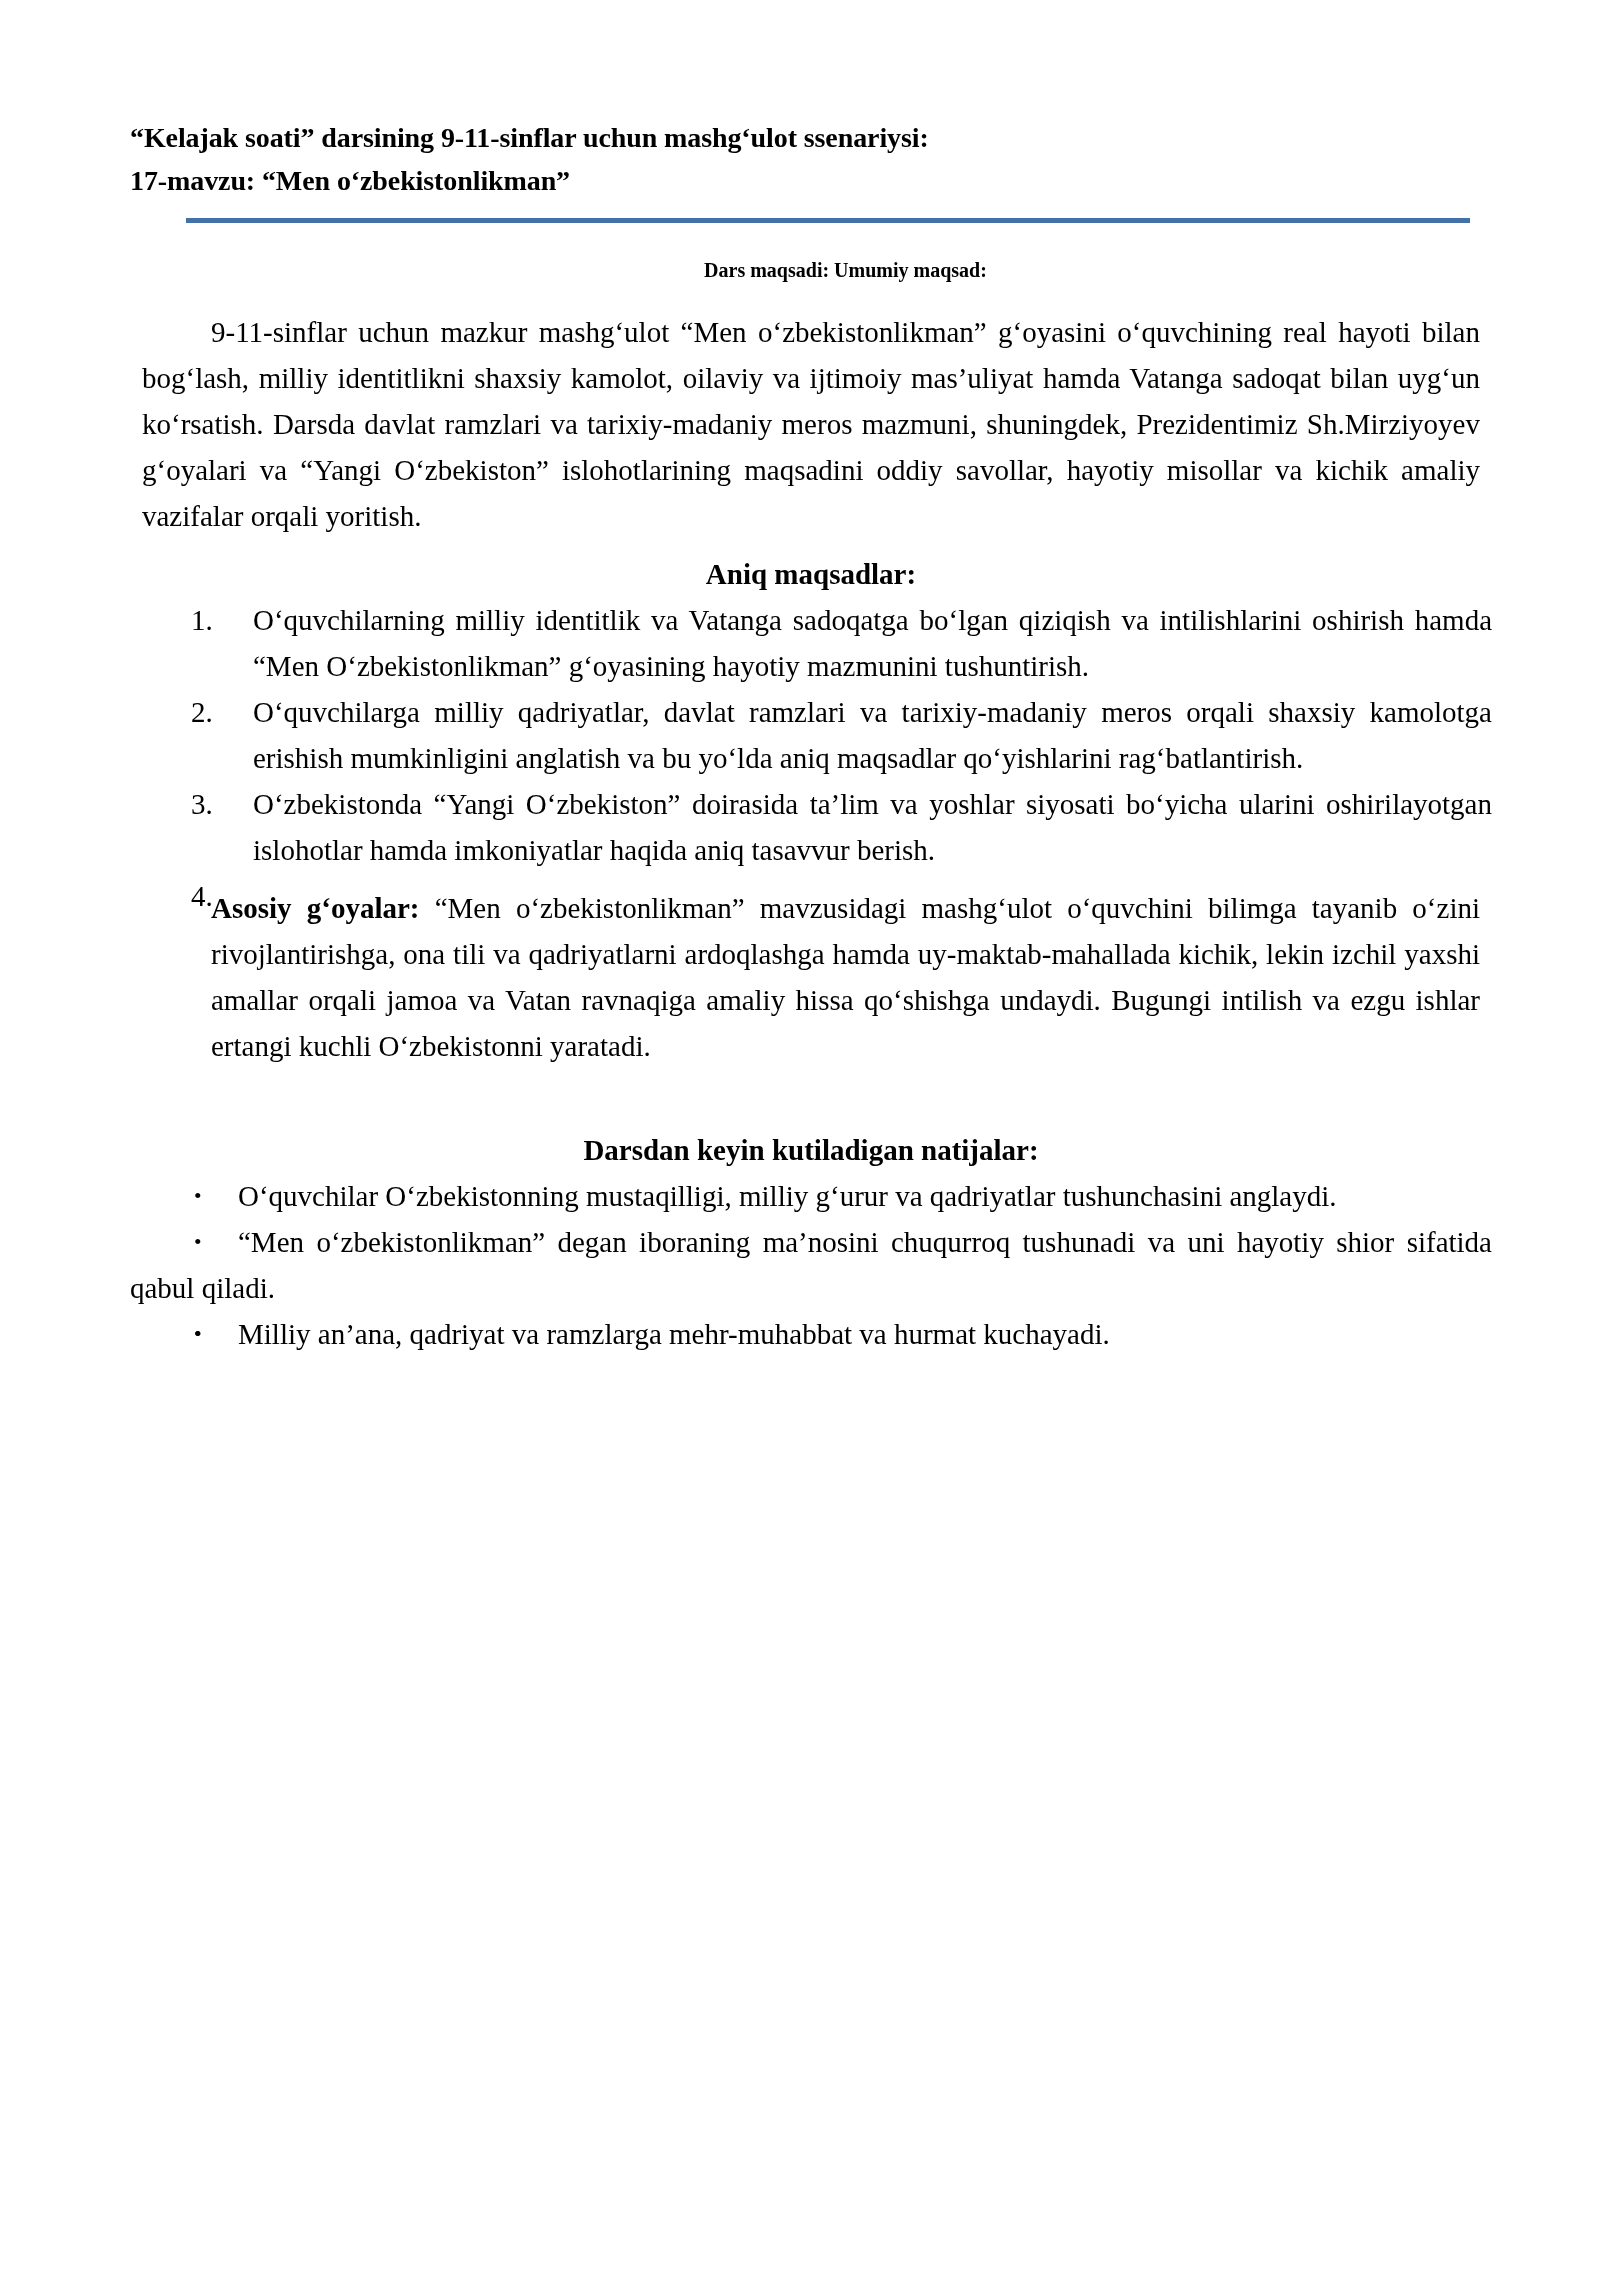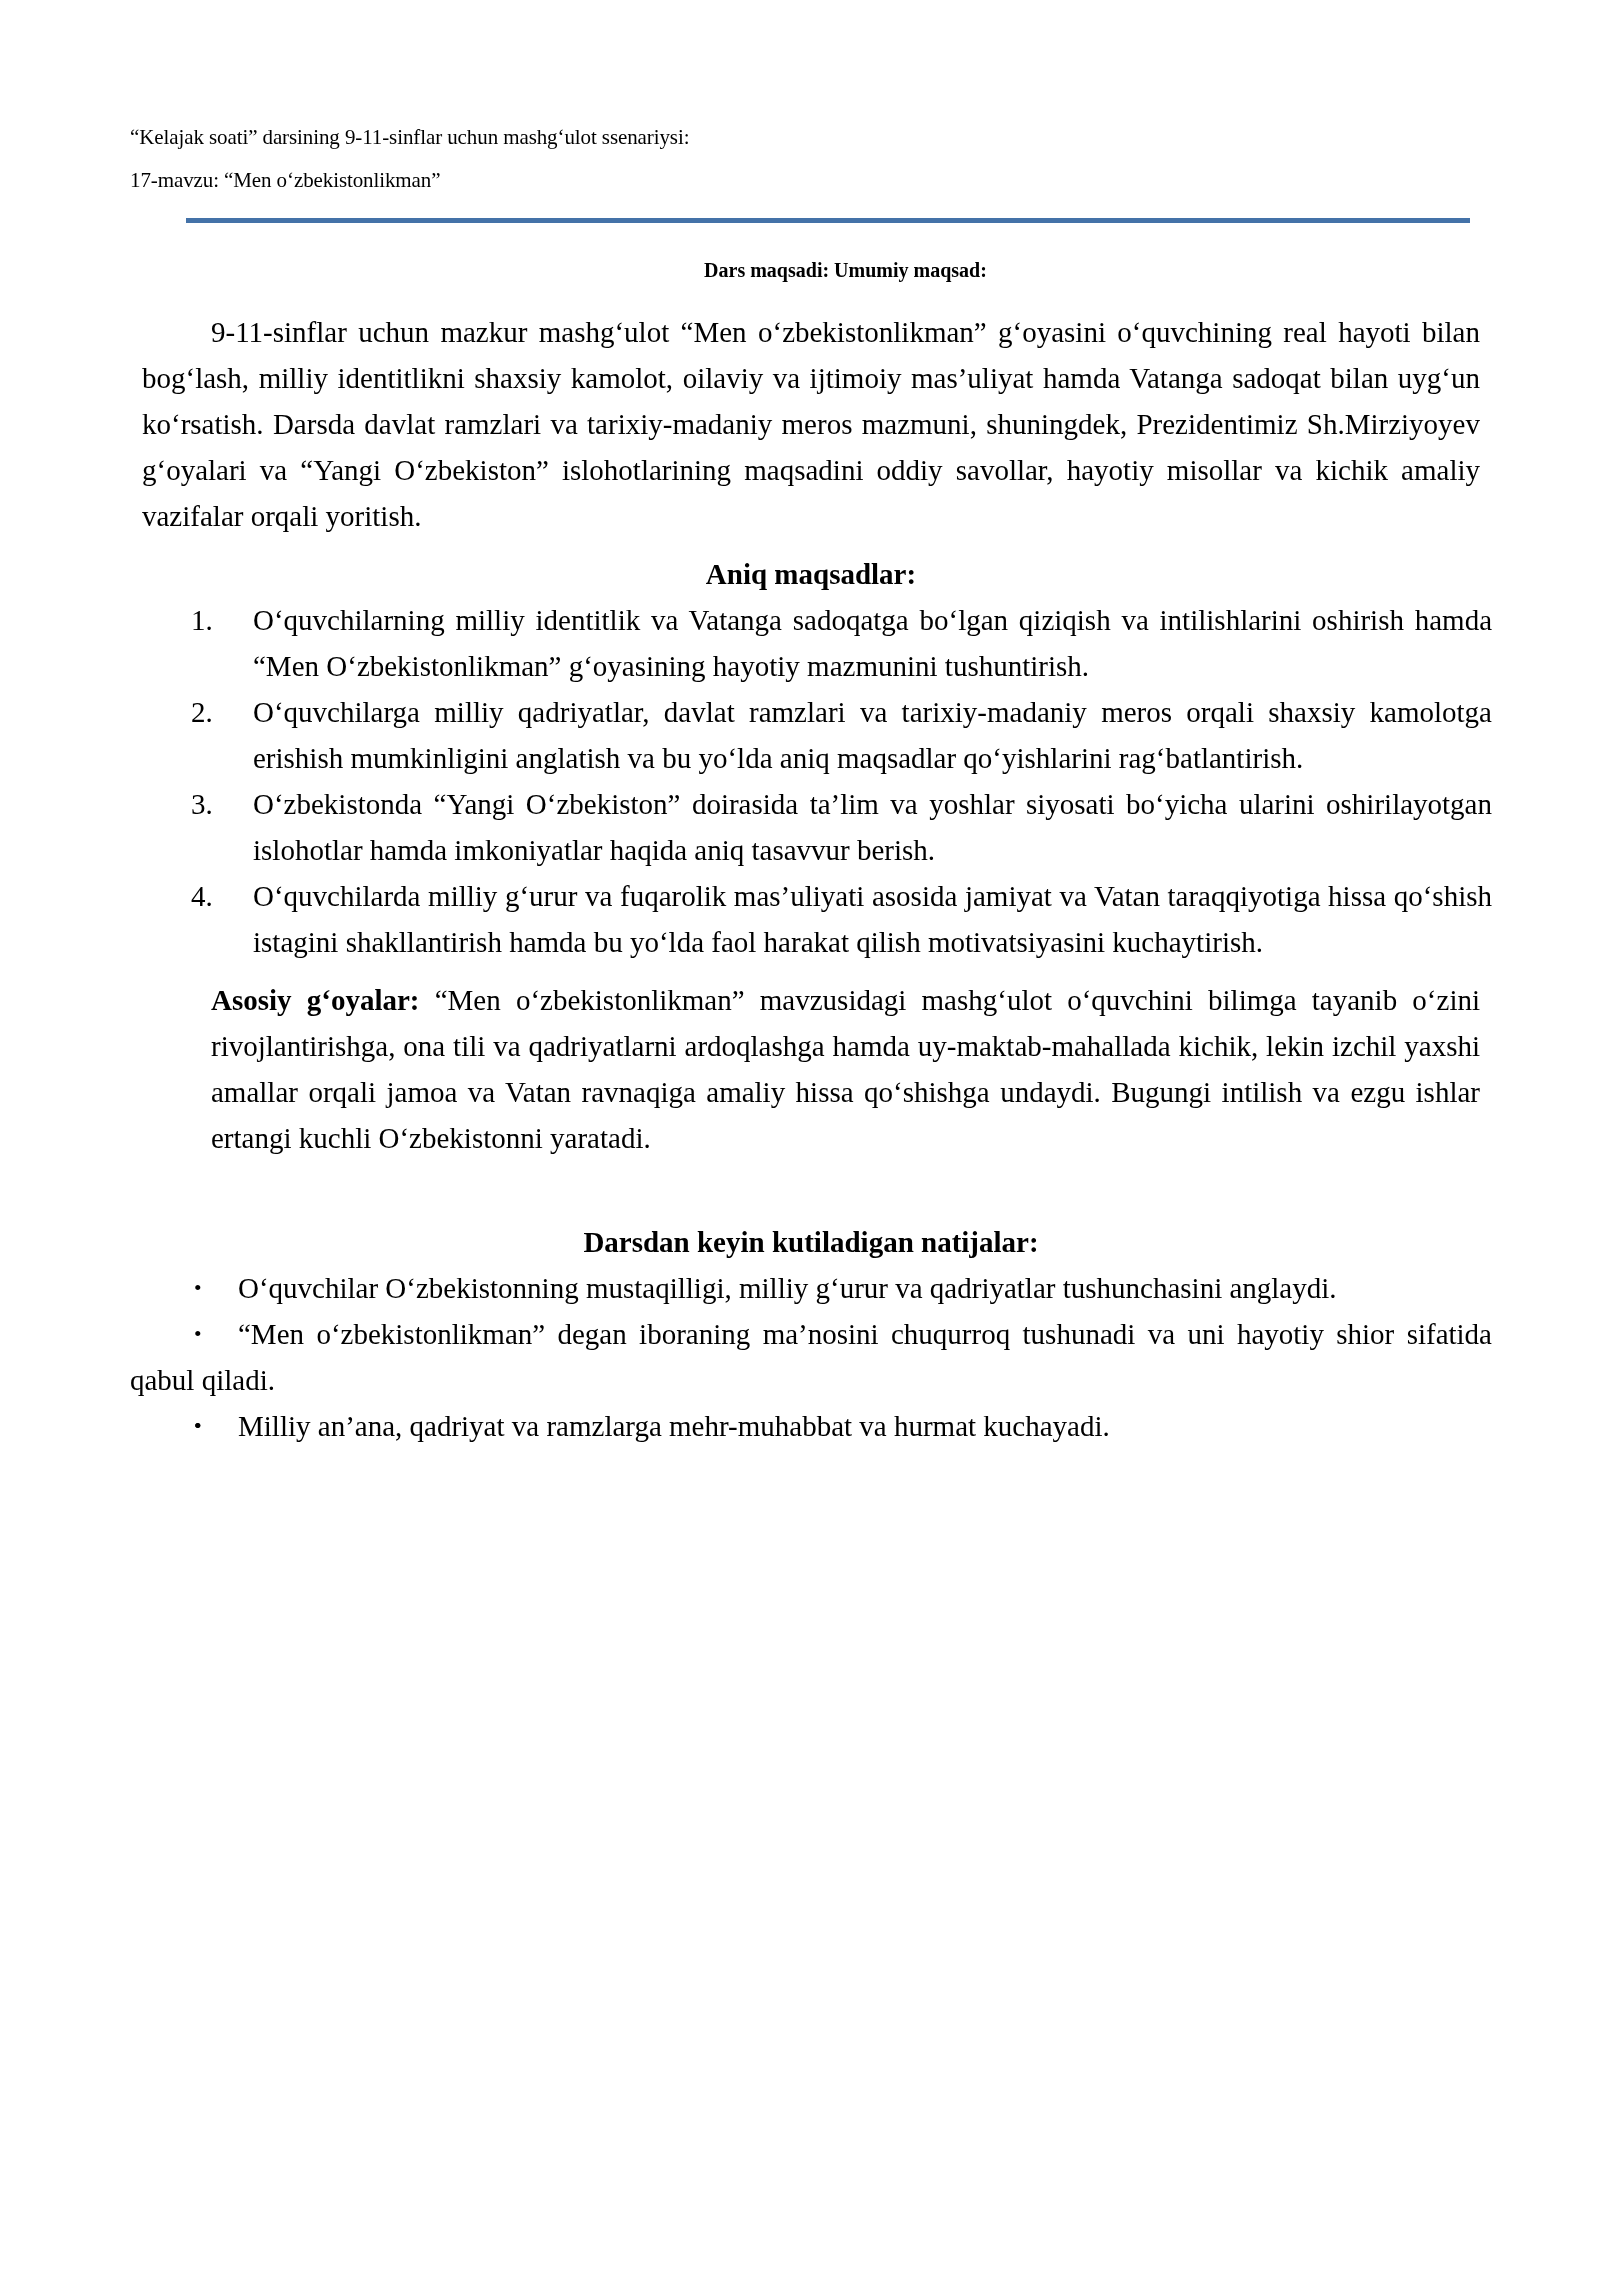--- a/index.html
+++ b/index.html
@@ -20,22 +20,22 @@
     overflow: hidden;
   }
   .content {
     position: absolute;
     left: 130px;
     top: 116px;
     width: 1362px;
   }
   
   .doc-title {
-    font-weight: normal;
-    font-size: 21px;
+    font-weight: bold;
+    font-size: 28px;
     line-height: 43px;
     letter-spacing: -0.1px;
   }
   .doc-title .line {
     display: block;
     white-space: nowrap;
   }
   
   .divider-wrap {
     position: relative;
@@ -157,21 +157,20 @@
       <li>
         <span class="marker">2.</span>
         <span>O‘quvchilarga milliy qadriyatlar, davlat ramzlari va tarixiy-madaniy meros orqali shaxsiy kamolotga erishish mumkinligini anglatish va bu yo‘lda aniq maqsadlar qo‘yishlarini rag‘batlantirish.</span>
       </li>
       <li>
         <span class="marker">3.</span>
         <span>O‘zbekistonda “Yangi O‘zbekiston” doirasida ta’lim va yoshlar siyosati bo‘yicha ularini oshirilayotgan islohotlar hamda imkoniyatlar haqida aniq tasavvur berish.</span>
       </li>
       <li>
         <span class="marker">4.</span>
-        <span>O‘quvchilarda milliy g‘urur va fuqarolik mas’uliyati asosida jamiyat va Vatan taraqqiyotiga hissa qo‘shish istagini shakllantirish hamda bu yo‘lda faol harakat qilish motivatsiyasini kuchaytirish.</span>
       </li>
     </ol>
 
     <p class="para hang-indent">
       <span class="bold-run">Asosiy g‘oyalar:</span><span> </span><span>“Men o‘zbekistonlikman” mavzusidagi mashg‘ulot o‘quvchini bilimga tayanib o‘zini rivojlantirishga, ona tili va qadriyatlarni ardoqlashga hamda uy-maktab-mahallada kichik, lekin izchil yaxshi amallar orqali jamoa va Vatan ravnaqiga amaliy hissa qo‘shishga undaydi. Bugungi intilish va ezgu ishlar ertangi kuchli O‘zbekistonni yaratadi.</span>
     </p>
 
     <div class="gap-lg"></div>
 
     <p class="section-head">Darsdan keyin kutiladigan natijalar:</p>

